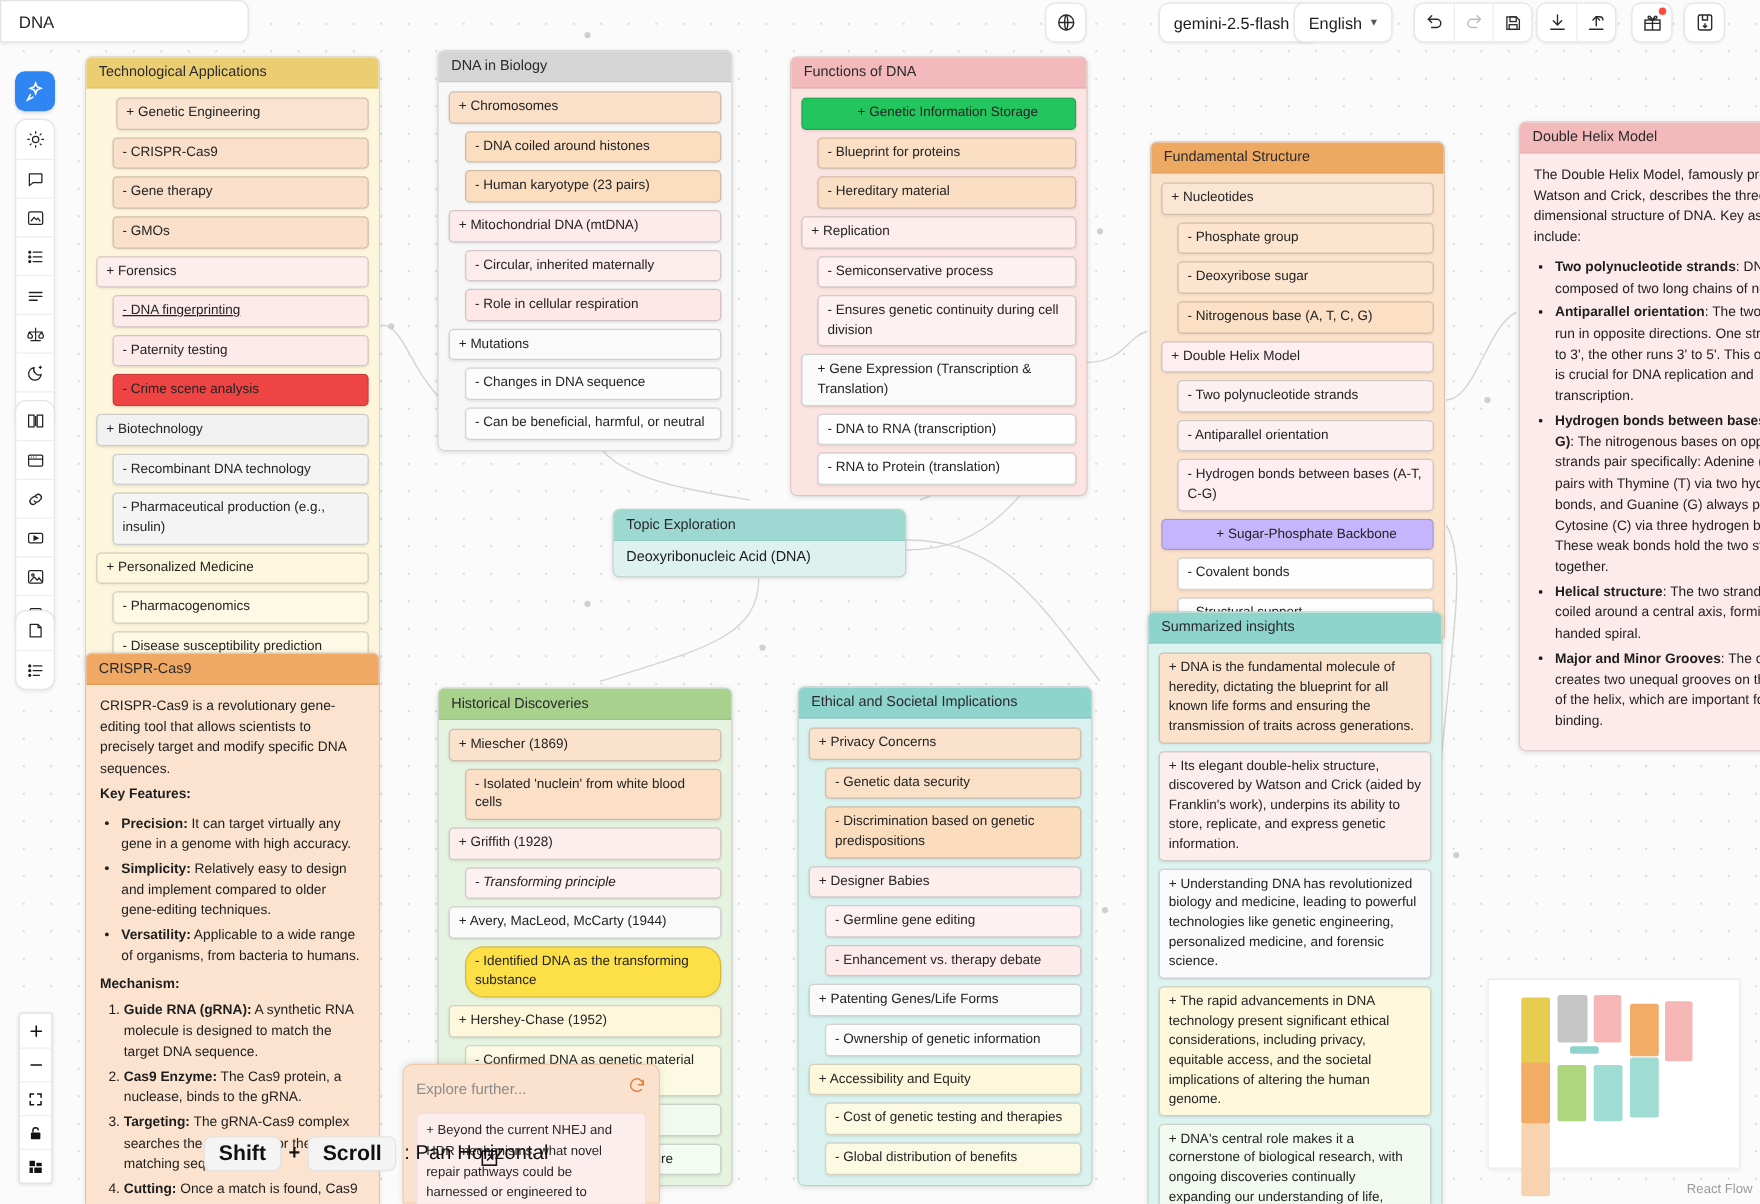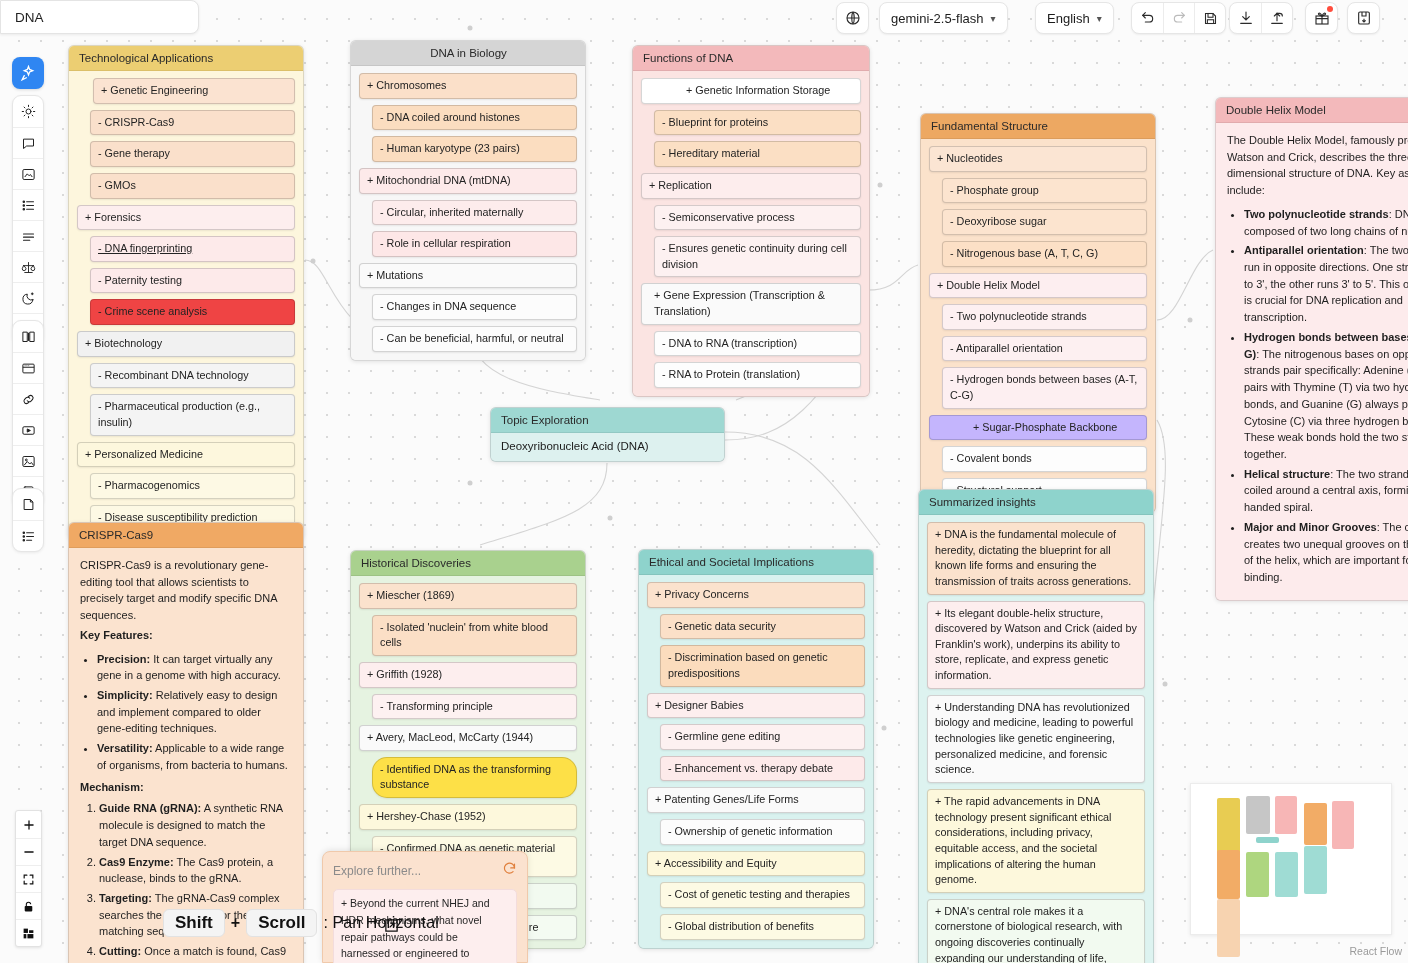--- a/index.html
+++ b/index.html
@@ -230,21 +230,21 @@
       <div class="tb-btn">
         <span class="ico">
             <svg width="16" height="16" viewBox="0 0 24 24" fill="none" stroke="currentColor" stroke-width="1.7">
               <circle cx="12" cy="12" r="9"></circle>
               <path d="M3 12h18M12 3c2.5 3 2.5 15 0 18M12 3c-2.5 3-2.5 15 0 18"></path>
             </svg>
           </span>
       </div>
     </div>
 
-    <div class="tb-group" style="left:879px;">
+    <div class="tb-group" style="left:927px;">
       <div class="tb-select">
         <span>gemini-2.5-flash</span>
         <span class="caret">▾</span>
       </div>
     </div>
 
     <div class="tb-group" style="left:1035px;">
       <div class="tb-select">
         <span>English</span>
         <span class="caret">▾</span>
@@ -462,38 +462,38 @@
         <div class="item" style="background: rgb(241, 241, 241);">+ Biotechnology</div>
         <div class="item lvl2" style="background: rgb(244, 244, 244);">- Recombinant DNA technology</div>
         <div class="item lvl2" style="background: rgb(244, 244, 244);">- Pharmaceutical production (e.g., insulin)</div>
         <div class="item" style="background: rgb(253, 247, 221);">+ Personalized Medicine</div>
         <div class="item lvl2" style="background: rgb(253, 249, 228);">- Pharmacogenomics</div>
         <div class="item lvl2" style="background: rgb(253, 249, 228);">- Disease susceptibility prediction</div>
       </div>
   </div>
 
   <div class="node" id="n-bio" style="left: 350px; top: 40px; width: 236px; background: rgb(247, 247, 247);">
-    <div class="node-head" style="background: rgb(213, 213, 213); text-align: center;">DNA in Biology</div>
+    <div class="node-head" style="background: rgb(213, 213, 213);">DNA in Biology</div>
     <div class="node-body" style="background: rgb(247, 247, 247);">
         <div class="item" style="background: rgb(251, 224, 201);">+ Chromosomes</div>
         <div class="item lvl2" style="background: rgb(251, 221, 192);">- DNA coiled around histones</div>
         <div class="item lvl2" style="background: rgb(251, 221, 192);">- Human karyotype (23 pairs)</div>
         <div class="item" style="background: rgb(253, 234, 234);">+ Mitochondrial DNA (mtDNA)</div>
         <div class="item lvl2" style="background: rgb(253, 236, 236);">- Circular, inherited maternally</div>
         <div class="item lvl2" style="background: rgb(253, 231, 231);">- Role in cellular respiration</div>
         <div class="item" style="background: rgb(250, 250, 250);">+ Mutations</div>
         <div class="item lvl2" style="background: rgb(252, 252, 252);">- Changes in DNA sequence</div>
         <div class="item lvl2" style="background: rgb(252, 252, 252);">- Can be beneficial, harmful, or neutral</div>
       </div>
   </div>
 
   <div class="node" id="n-func" style="left: 632px; top: 45px; width: 238px; background: rgb(251, 228, 226);">
     <div class="node-head" style="background: rgb(243, 185, 187);">Functions of DNA</div>
     <div class="node-body" style="background: rgb(251, 228, 226);">
-        <div class="item" style="background: #ffffff; padding-left: 44px;">+ Genetic Information Storage</div>
+        <div class="item" style="background: #22c55e; padding-left: 44px;">+ Genetic Information Storage</div>
         <div class="item lvl2" style="background: rgb(251, 223, 196);">- Blueprint for proteins</div>
         <div class="item lvl2" style="background: rgb(251, 223, 196);">- Hereditary material</div>
         <div class="item" style="background: rgb(253, 237, 237);">+ Replication</div>
         <div class="item lvl2" style="background: rgb(253, 241, 241);">- Semiconservative process</div>
         <div class="item lvl2" style="background: rgb(253, 241, 241);">- Ensures genetic continuity during cell division</div>
         <div class="item" style="background: rgb(250, 250, 250); padding-left: 12px;">+ Gene Expression (Transcription &amp; Translation)</div>
         <div class="item lvl2" style="background: rgb(253, 253, 253);">- DNA to RNA (transcription)</div>
         <div class="item lvl2" style="background: rgb(253, 253, 253);">- RNA to Protein (translation)</div>
       </div>
   </div>
@@ -514,21 +514,21 @@
         <div class="item lvl2" style="background: rgb(253, 253, 253);">- Structural support</div>
       </div>
   </div>
 
   <div class="node" id="n-hist" style="left: 350px; top: 550px; width: 236px; background: rgb(230, 243, 225);">
     <div class="node-head" style="background: rgb(169, 209, 142);">Historical Discoveries</div>
     <div class="node-body" style="background: rgb(230, 243, 225);">
         <div class="item" style="background: rgb(251, 226, 205);">+ Miescher (1869)</div>
         <div class="item lvl2" style="background: rgb(251, 223, 198);">- Isolated 'nuclein' from white blood cells</div>
         <div class="item" style="background: rgb(253, 238, 238);">+ Griffith (1928)</div>
-        <div class="item lvl2" style="background: rgb(253, 241, 241);">- Transforming principle</div>
+        <div class="item lvl2" style="background: rgb(253, 241, 241); font-style: italic;">- Transforming principle</div>
         <div class="item" style="background: rgb(250, 250, 250);">+ Avery, MacLeod, McCarty (1944)</div>
         <div class="item lvl2" style="background: #fde047; border-radius: 15px;">- Identified DNA as the transforming substance</div>
         <div class="item" style="background: rgb(253, 248, 220);">+ Hershey-Chase (1952)</div>
         <div class="item lvl2" style="background: rgb(253, 250, 228);">- Confirmed DNA as genetic material using bacteriophages</div>
         <div class="item" style="background: rgb(242, 250, 240);">+ Watson &amp; Crick (1953)</div>
         <div class="item lvl2" style="background: rgb(244, 251, 242);">- Proposed double helix structure</div>
       </div>
   </div>
 
   <div class="node" id="n-eth" style="left: 638px; top: 549px; width: 236px; background: rgb(217, 242, 239);">

